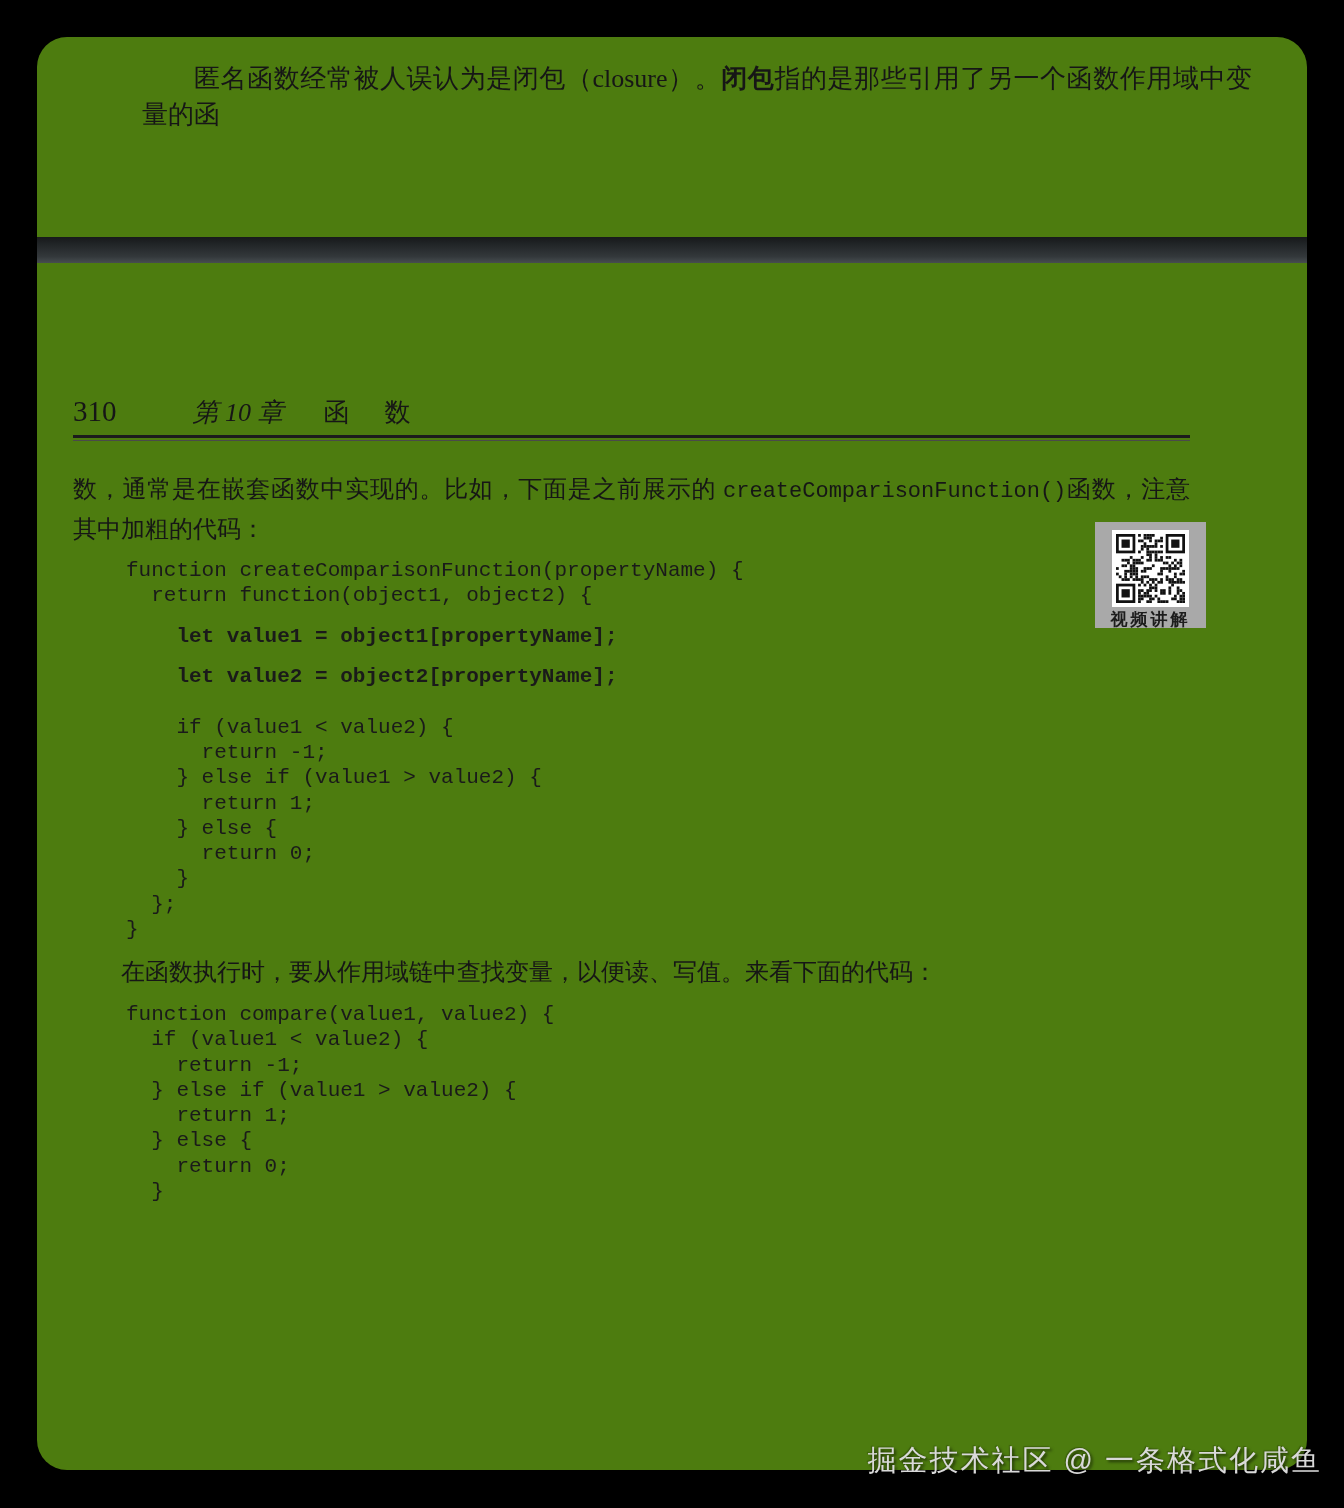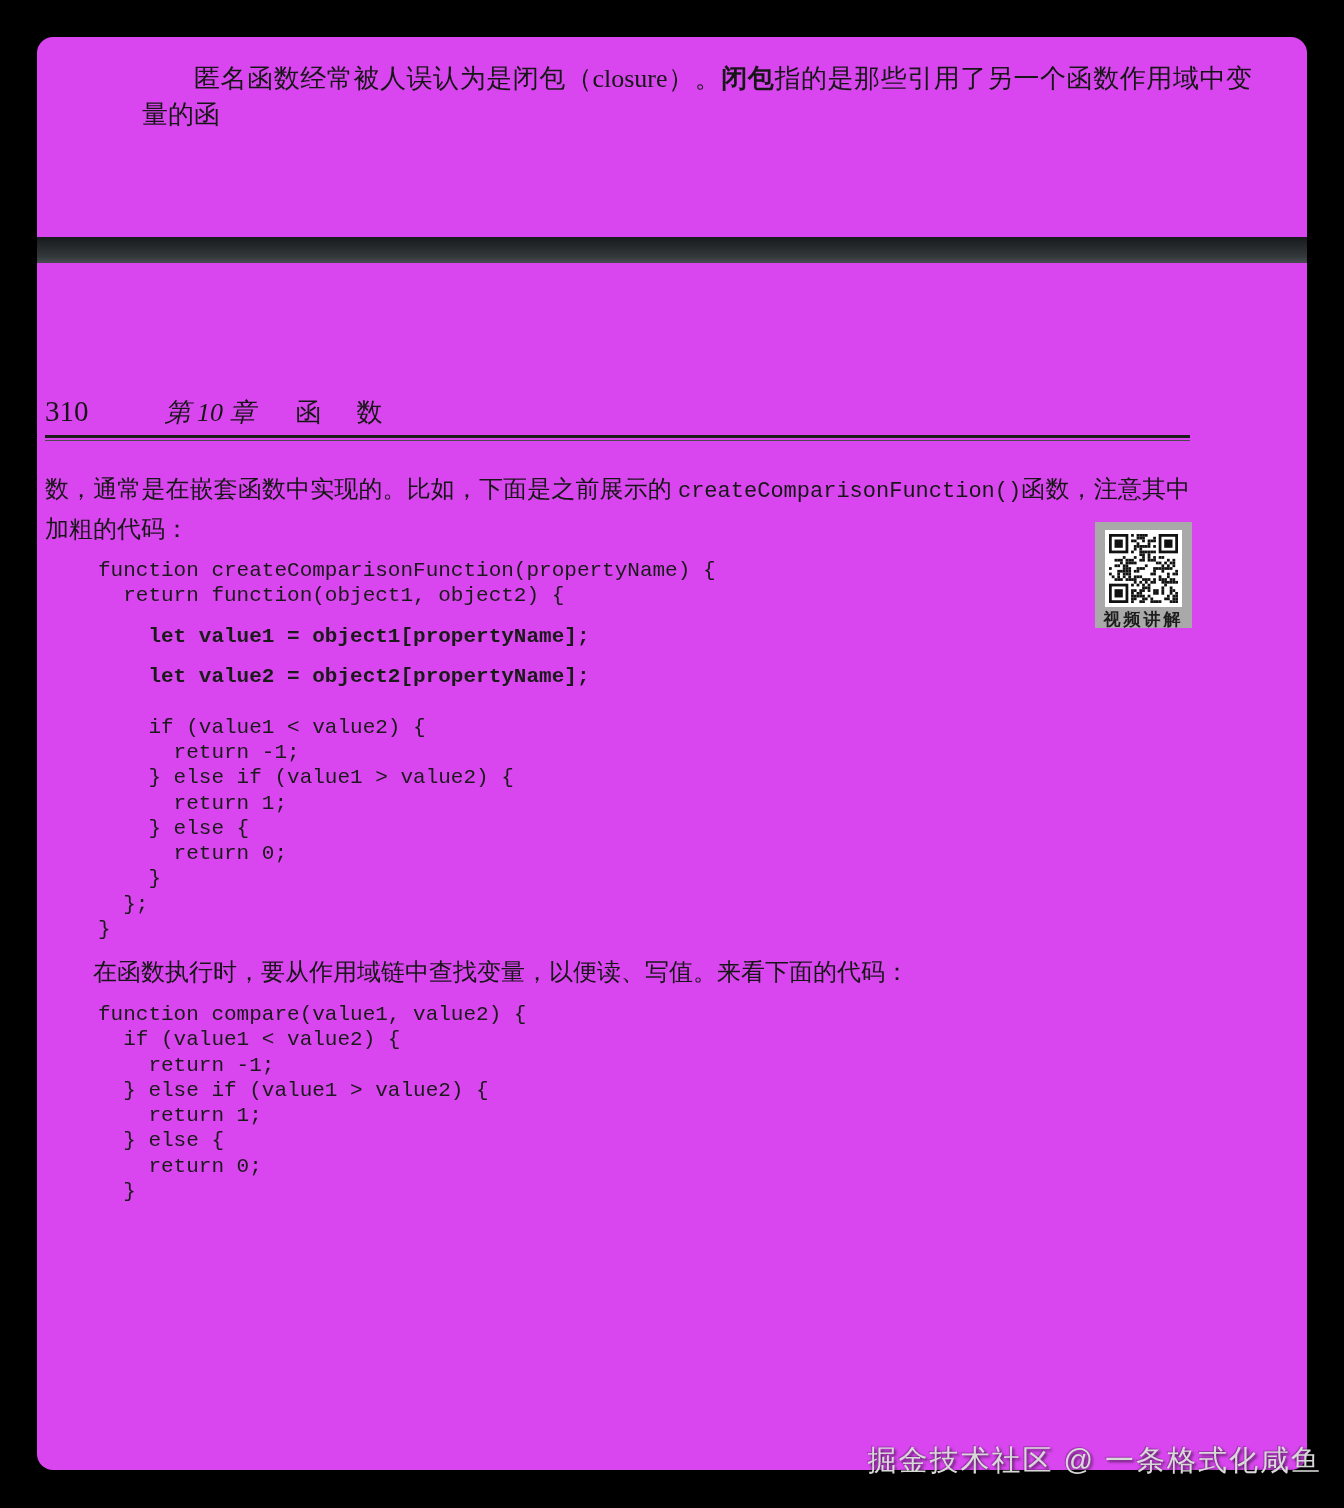--- a/index.html
+++ b/index.html
@@ -6,42 +6,42 @@
   body {
     width:1344px; height:1508px;
     background:#000000;
     position:relative;
     overflow:hidden;
     font-family:"Liberation Serif","DejaVu Serif",serif;
   }
   .sheet {
     position:absolute; left:37px; top:37px;
     width:1270px; height:1433px;
-    background:#d946ef;
-    border-radius:16px;
+    background:#4d7c0f;
+    border-radius:30px;
     overflow:hidden;
   }
   
   .prev-page {
     height:200px; box-sizing:border-box;
     padding:24px 55px 0 105px;
     font-size:26px; line-height:36px;
     color:#161616;
   }
   .prev-para { text-indent:52px; text-align:justify; }
   
   .separator {
     height:26px;
     background:linear-gradient(180deg,#17191b 0%,#24282a 35%,#33383b 75%,#474d50 100%);
   }
   
   .curr-page {
     position:relative;
     height:1207px; box-sizing:border-box;
-    padding:0 117px 0 8px;
+    padding:0 117px 0 36px;
     color:#161616;
     overflow:hidden;
   }
   .page-header { margin-top:132px; display:flex; align-items:baseline; line-height:33px; }
   .page-number { font-size:29px; }
   .chapter-label { font-size:26px; margin-left:76px;font-style:italic; }
   .chapter-title { font-size:26px; margin-left:40px; letter-spacing:35px;font-family:Liberation Mono, monospace; }
   .header-rule {
     margin-top:4px; height:2px;
     border-top:3px solid #1c1c1c;
@@ -59,21 +59,21 @@
   .code-block {
     margin:10px 0 12px 53px;
     font-family:"Liberation Mono","DejaVu Sans Mono",monospace;
     font-size:21px; line-height:25.3px;
     color:#1a1a1a; white-space:pre;
   }
   .code-line.bold { font-weight:bold;margin-top:15px; }
   
   .qr-box {
     position:absolute; left:1058px; top:259px;
-    width:97px; height:106px;
+    width:111px; height:106px;
     background:#a9a9a9;
     text-align:center;
   }
   .qr-white {
     width:77px; height:77px; margin:8px auto 0;
     background:#ffffff;
     display:flex; align-items:center; justify-content:center;
   }
   svg.qr { width:69px; height:69px; fill:#111; }
   .qr-label {

